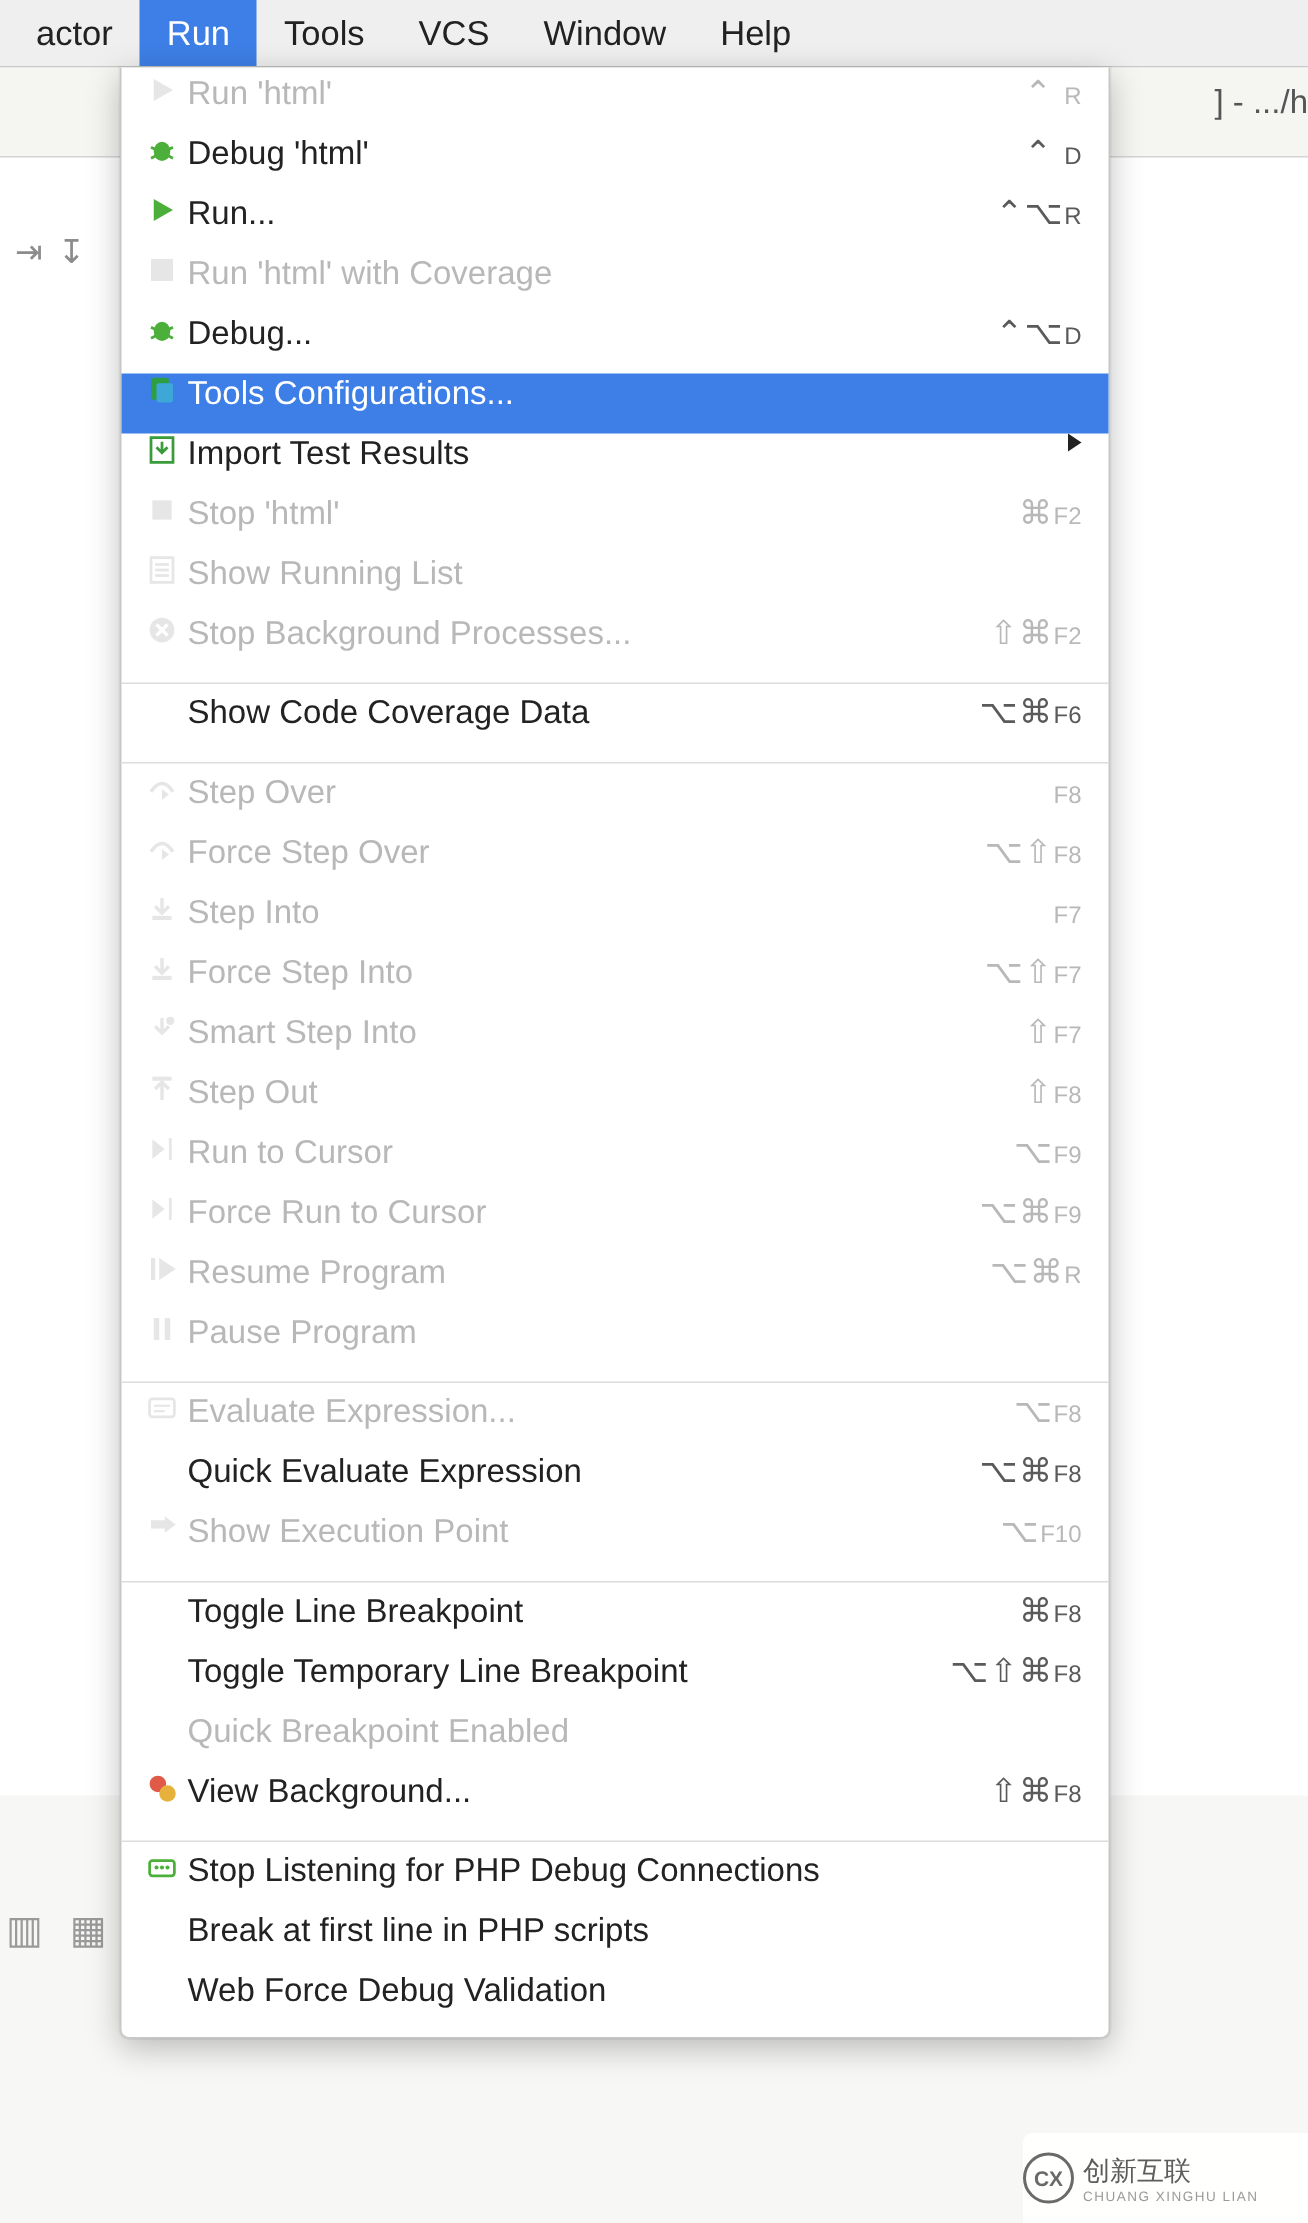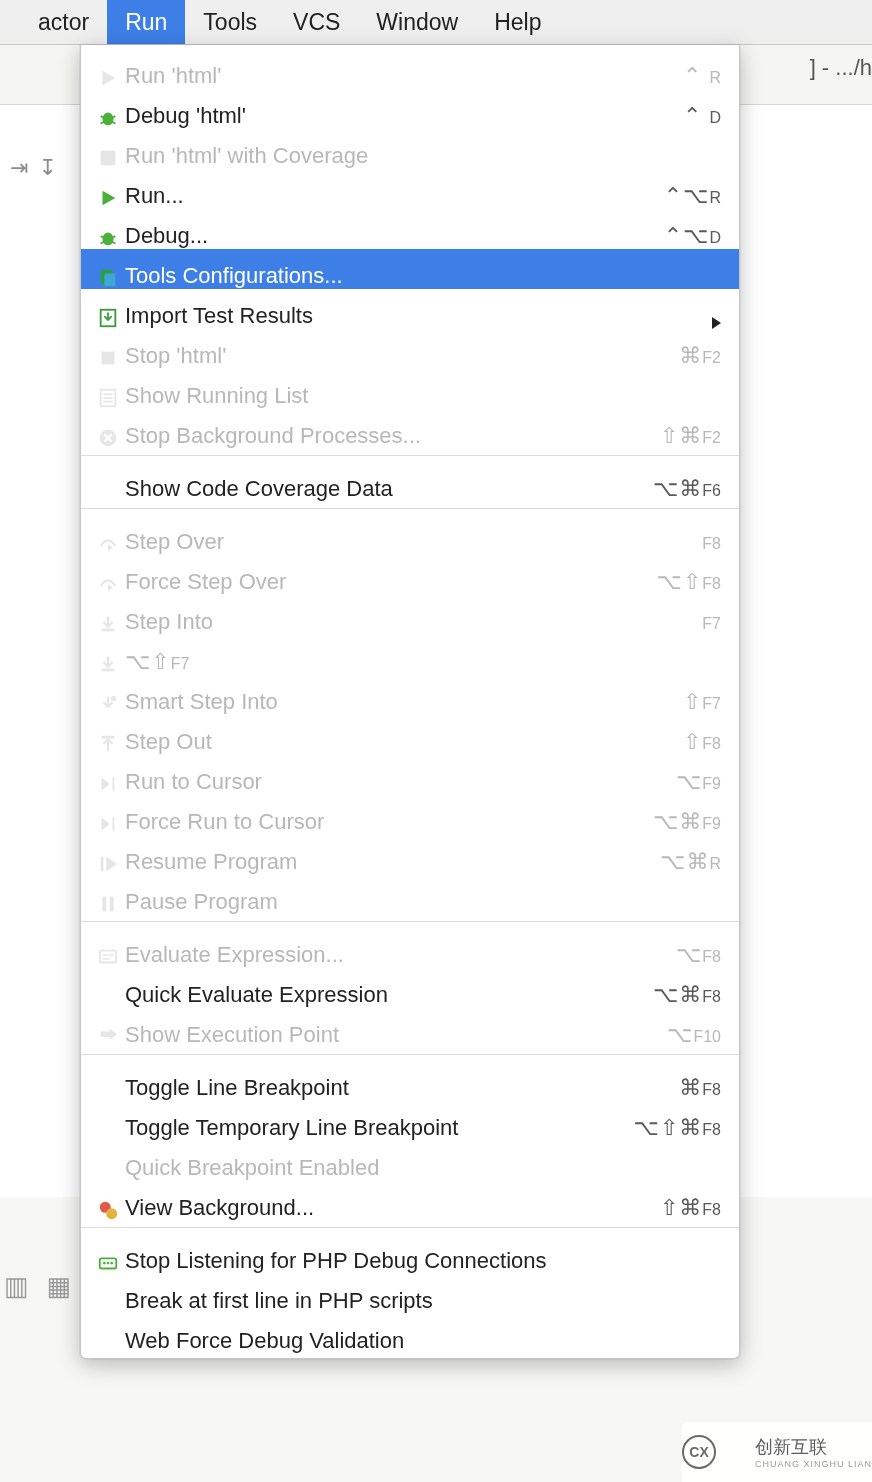--- a/index.html
+++ b/index.html
@@ -12,21 +12,21 @@
     color:#222;
     position:relative;
   }
   
   .menubar {
     display:flex;
     align-items:center;
     height:45px;
     background:#efefef;
     border-bottom:1px solid #c9c9c9;
-    padding:0 20px;
+    padding:0 6px;
     font-size:23px;
     color:#222;
   }
   .menubar .item {
     padding:0 18px;
     height:100%;
     display:flex; align-items:center;
     cursor:default;
   }
   .menubar .item.active {
@@ -71,21 +71,21 @@
     border:1px solid #c7c7c7;
     border-top:none;
     box-shadow:0 6px 22px rgba(0,0,0,0.25), 0 0 0 1px rgba(0,0,0,0.05);
     border-bottom-left-radius:6px;
     border-bottom-right-radius:6px;
     z-index:10;
     padding:4px 0;
   }
   .menu-row {
     display:flex;
-    align-items:flex-end;
+    align-items:flex-start;
     height:40px;
     padding:0 18px 0 10px;
     font-size:22px;
     white-space:nowrap;
   }
   .menu-row .iconwrap {
     width:34px; display:flex; justify-content:center; align-items:center;
     flex:0 0 34px;
   }
   .menu-row .label { flex:1 1 auto; }
@@ -113,21 +113,21 @@
   }
   
   .ico { display:inline-flex; width:22px; height:22px; }
   svg { width:22px; height:22px; display:block; }
   
   .watermark {
     position:absolute;
     right:0; bottom:0;
     width:190px; height:60px;
     background:rgba(255,255,255,0.9);
-    display:flex; align-items:center; justify-content:space-between;
+    display:flex; align-items:center; justify-content:flex-start;
     gap:6px;
     z-index:30;
     font-size:18px; color:#5d5d5d;
     border-top-left-radius:6px;
   }
   .watermark .mark {
     width:34px;height:34px;border:2px solid #6a6a6a;border-radius:50%;
     display:flex;align-items:center;justify-content:center;
     font-size:14px;font-weight:700;color:#6a6a6a;
   }
@@ -177,42 +177,42 @@
             <line x1="4" y1="10" x2="8" y2="12" stroke="#4caf3a" stroke-width="2"></line>
             <line x1="20" y1="10" x2="16" y2="12" stroke="#4caf3a" stroke-width="2"></line>
             <line x1="4" y1="18" x2="8" y2="16" stroke="#4caf3a" stroke-width="2"></line>
             <line x1="20" y1="18" x2="16" y2="16" stroke="#4caf3a" stroke-width="2"></line>
           </svg>
         </span>
       </span>
       <span class="label">Debug 'html'</span>
       <span class="shortcut">⌃ <span class="small">D</span></span>
     </div>
+    <div class="menu-row">
+      <span class="iconwrap">
+        <span class="ico">
+          <svg viewBox="0 0 24 24">
+            <path d="M6 4 L20 12 L6 20 Z" fill="#4caf3a"></path>
+          </svg>
+        </span>
+      </span>
+      <span class="label">Run...</span>
+      <span class="shortcut">⌃⌥<span class="small">R</span></span>
+    </div>
     <div class="menu-row disabled">
       <span class="iconwrap">
         <span class="ico">
           <svg viewBox="0 0 24 24">
             <rect x="4" y="4" width="16" height="16" fill="#b8b8b8"></rect>
             <rect x="4" y="4" width="16" height="16" fill="url(#g)"></rect>
           </svg>
         </span>
       </span>
       <span class="label">Run 'html' with Coverage</span>
       <span class="shortcut"></span>
-    </div>
-    <div class="menu-row">
-      <span class="iconwrap">
-        <span class="ico">
-          <svg viewBox="0 0 24 24">
-            <path d="M6 4 L20 12 L6 20 Z" fill="#4caf3a"></path>
-          </svg>
-        </span>
-      </span>
-      <span class="label">Run...</span>
-      <span class="shortcut">⌃⌥<span class="small">R</span></span>
     </div>
     <div class="menu-row">
       <span class="iconwrap">
         <span class="ico">
           <svg viewBox="0 0 24 24">
             <ellipse cx="12" cy="13" rx="6" ry="7" fill="#4caf3a"></ellipse>
             <line x1="4" y1="10" x2="8" y2="12" stroke="#4caf3a" stroke-width="2"></line>
             <line x1="20" y1="10" x2="16" y2="12" stroke="#4caf3a" stroke-width="2"></line>
             <line x1="4" y1="18" x2="8" y2="16" stroke="#4caf3a" stroke-width="2"></line>
             <line x1="20" y1="18" x2="16" y2="16" stroke="#4caf3a" stroke-width="2"></line>
@@ -328,20 +328,21 @@
     </div>
     <div class="menu-row disabled">
       <span class="iconwrap">
         <span class="ico">
           <svg viewBox="0 0 24 24">
             <path d="M12 4 L12 14 M7 10 L12 15 L17 10" fill="none" stroke="#b8b8b8" stroke-width="2.5"></path>
             <rect x="5" y="17" width="14" height="3" fill="#b8b8b8"></rect>
           </svg>
         </span>
       </span>
+      <span class="label">Force Step Into</span>
       <span class="shortcut">⌥⇧<span class="small">F7</span></span>
     </div>
     <div class="menu-row disabled">
       <span class="iconwrap">
         <span class="ico">
           <svg viewBox="0 0 24 24">
             <path d="M12 4 L12 14 M7 10 L12 15 L17 10" fill="none" stroke="#b8b8b8" stroke-width="2.5"></path>
             <circle cx="18" cy="6" r="3" fill="#b8b8b8"></circle>
           </svg>
         </span>

